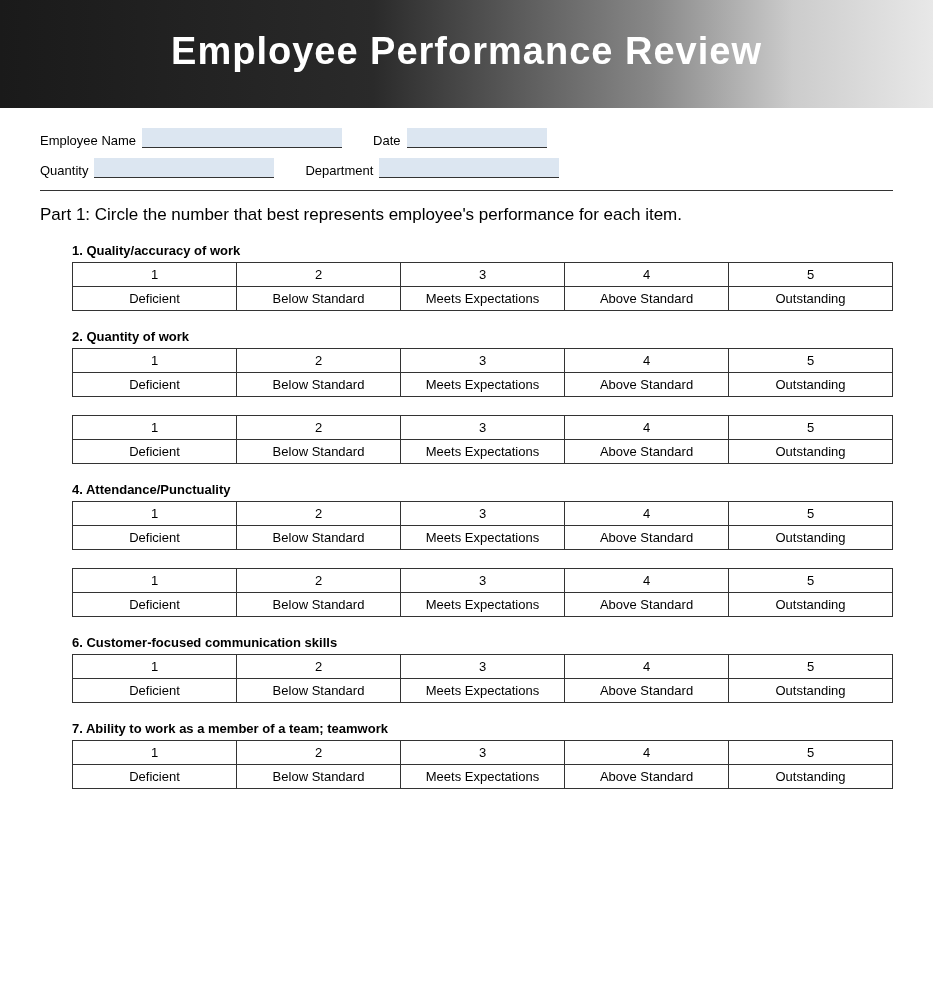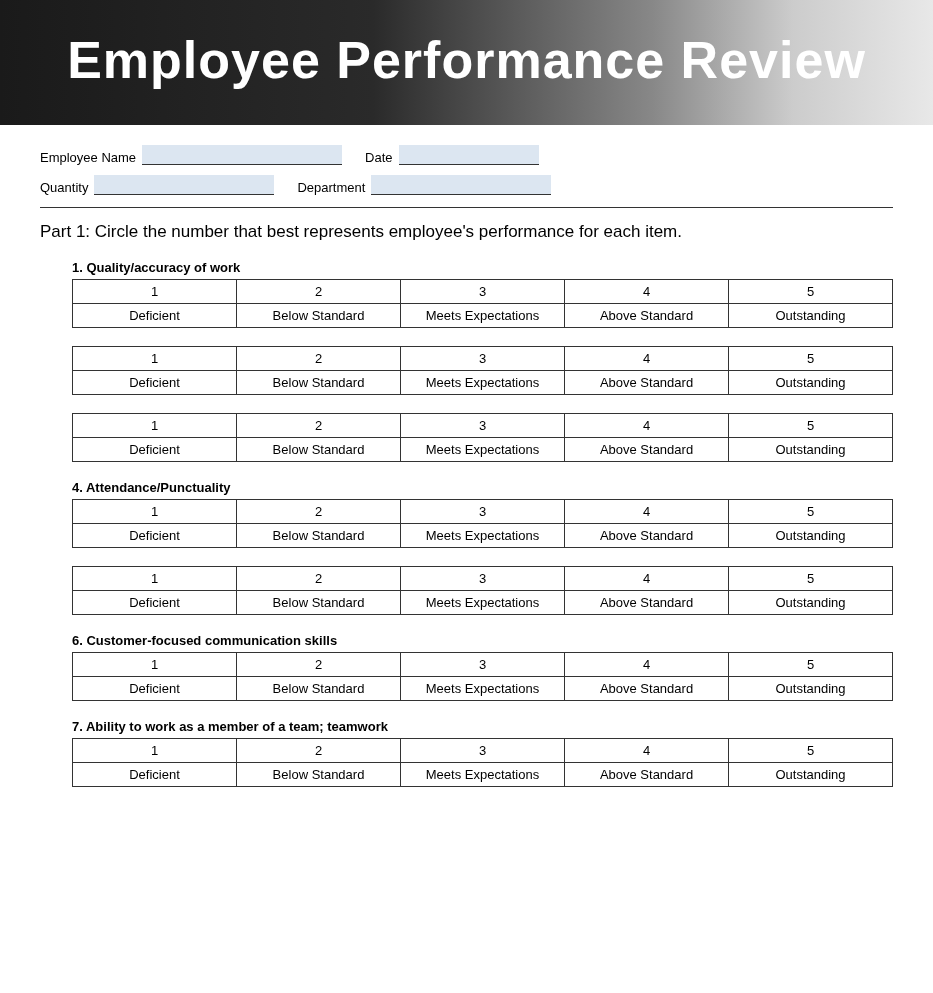--- a/index.html
+++ b/index.html
@@ -11,40 +11,40 @@
     }
 
     .header {
       background: linear-gradient(to right, #1a1a1a 0%, #2a2a2a 40%, #888 70%, #ccc 85%, #e8e8e8 100%);
       padding: 30px 40px 35px 40px;
       text-align: center;
     }
 
     .header h1 {
       color: #fff;
-      font-size: 52px;
+      font-size: 38px;
       font-weight: bold;
       letter-spacing: 1px;
     }
 
     .content {
       padding: 20px 40px 20px 40px;
     }
 
     .form-fields {
       display: flex;
       flex-direction: column;
       gap: 10px;
       margin-bottom: 12px;
     }
 
     .field-row {
       display: flex;
       align-items: flex-end;
-      gap: 23px;
+      gap: 31px;
     }
 
     .field-group {
       display: flex;
       align-items: flex-end;
       gap: 6px;
     }
 
     .field-label {
       font-size: 13px;
@@ -163,20 +163,21 @@
               <td>Deficient</td>
               <td>Below Standard</td>
               <td>Meets Expectations</td>
               <td>Above Standard</td>
               <td>Outstanding</td>
             </tr>
           </tbody>
         </table>
       </div>
       <div class="section">
+        <p class="section-title">2. Quantity of work</p>
         <table class="rating-table">
           <tbody>
             <tr>
               <td>1</td>
               <td>2</td>
               <td>3</td>
               <td>4</td>
               <td>5</td>
             </tr>
             <tr>

